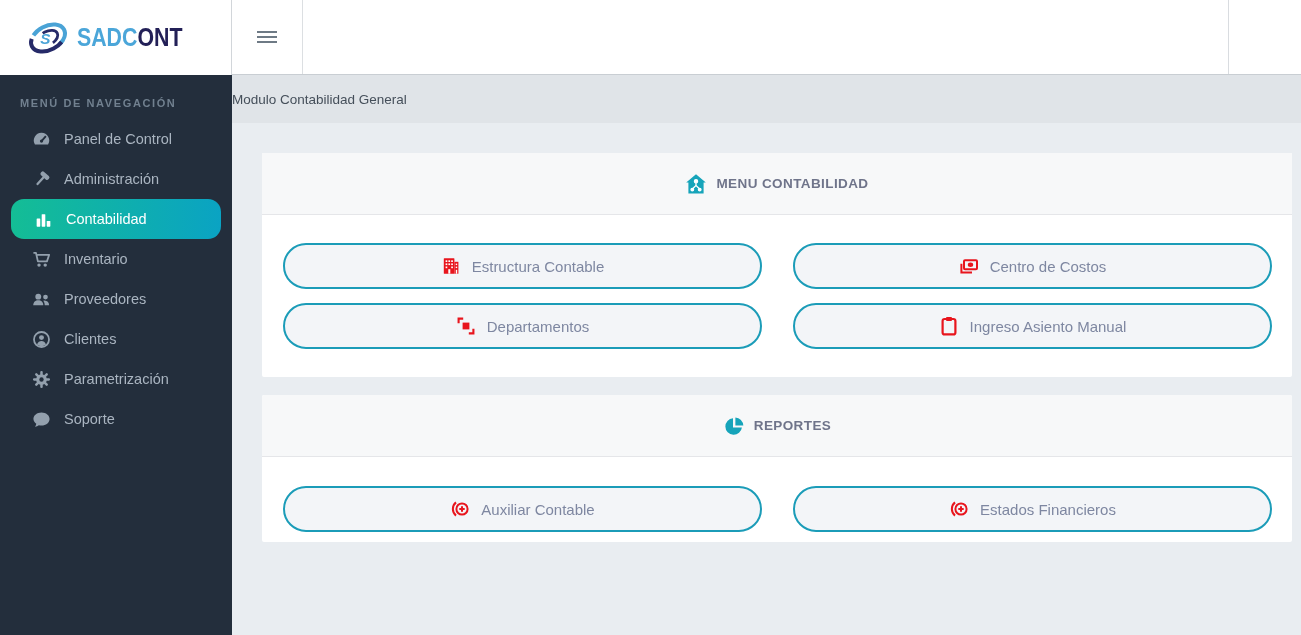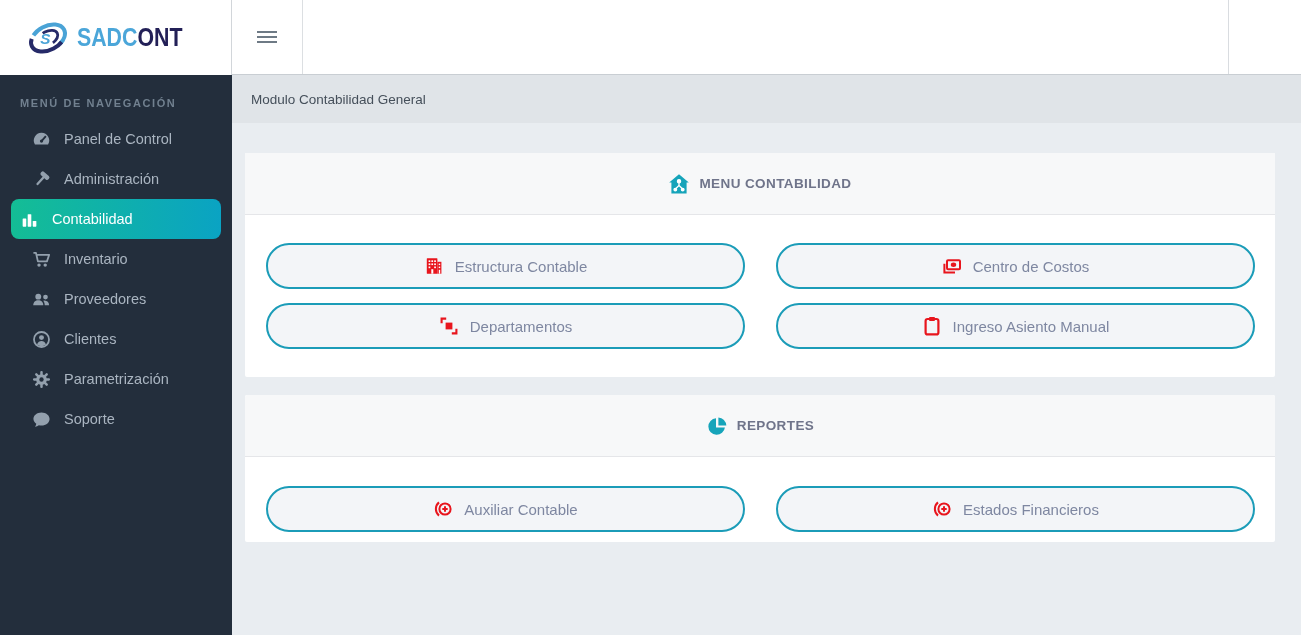--- a/index.html
+++ b/index.html
@@ -13,22 +13,22 @@
   .brand-text { font-size:26px; font-weight:bold; letter-spacing:0px; transform:scaleX(.82); transform-origin:left center; white-space:nowrap; }
   .brand-primary { color:#4ba6d9; }
   .brand-secondary { color:#232057; }
 
   
   .sidebar { position:absolute; left:0; top:75px; width:232px; height:560px; background:#232e3c; }
   .menu-label { padding:22px 0 10px 20px; font-size:11px; letter-spacing:1.6px; color:#71808f; font-weight:bold; }
   .nav-item { display:flex; align-items:center; height:40px; padding-left:32px; gap:13px;
               color:#aab5c1; font-size:14.5px; cursor:pointer; }
   .nav-item .ico { width:19px; height:19px; flex:0 0 19px; color:#93a0ad; display:flex; align-items:center; }
-  .nav-item.active { background:linear-gradient(90deg,#14bd95,#0aa3c3); margin:0 11px; border-radius:8px;
-                     padding-left:9px; color:#ffffff; }
+  .nav-item.active { background:linear-gradient(90deg,#14bd95,#0aa3c3); margin:0 11px; border-radius:13px;
+                     padding-left:23px; color:#ffffff; }
   .nav-item.active .ico { color:#ffffff; }
 
   
   .topbar { position:absolute; left:232px; top:0; width:1069px; height:75px; background:#ffffff;
             border-bottom:1px solid #c9ced3; }
   .hamburger-cell { position:absolute; left:0; top:0; width:71px; height:74px; border-right:1px solid #dcdfe2;
                     display:flex; align-items:center; justify-content:center; cursor:pointer; }
   .hamburger { width:20px; }
   .hamburger span { display:block; height:2px; background:#6e7a85; margin:3px 0; }
   .user-area { position:absolute; right:91px; top:0; height:74px; display:flex; align-items:center; }
@@ -36,25 +36,25 @@
   .mail-dot { position:absolute; right:-4px; top:-5px; width:10px; height:10px; border-radius:50%; background:#e52450; }
   .company-name { font-size:13.5px; color:#4a545e; letter-spacing:.4px; margin-right:11px; }
   .avatar-wrap { position:relative; width:34px; height:34px; cursor:pointer; }
   .avatar { width:34px; height:34px; border-radius:50%; background:#707479; overflow:hidden; }
   .status-dot { position:absolute; right:-1px; bottom:-1px; width:10px; height:10px; border-radius:50%;
                 background:#2ed33e; border:1.5px solid #ffffff; }
   .topbar-divider { position:absolute; left:996px; top:0; height:74px; border-left:1px solid #d9dce0; }
 
   
   .breadcrumb-bar { position:absolute; left:232px; top:75px; width:1069px; height:48px; background:#e0e4e8;
-                    display:flex; align-items:center; padding-left:19px; }
+                    display:flex; align-items:center; }
   .breadcrumb-title { font-size:13.5px; color:#454f5a; }
 
   
-  .content { position:absolute; left:232px; top:123px; width:1069px; height:512px; padding:30px 20px 0 13px; }
+  .content { position:absolute; left:232px; top:123px; width:1069px; height:512px; padding:30px 20px 0 30px; }
   .card { background:#ffffff; width:1030px; border-radius:2px; }
   .card-header { height:62px; background:#f7f8f9; border-bottom:1px solid #e5e6e9;
                  display:flex; align-items:center; justify-content:center; gap:9px; }
   .card-title { font-size:13.5px; font-weight:600; color:#6f748a; letter-spacing:.4px; }
   .card-body { padding:28px 20px 28px 21px; display:grid; grid-template-columns:479px 479px;
                column-gap:31px; row-gap:14px; }
   .card-2 { margin-top:18px; height:147px; overflow:hidden; }
   .card-2 .card-body { padding-top:29px; }
   .pill-btn { height:46px; background:#f3f5f8; border:2px solid #1b9cb8; border-radius:24px;
               display:flex; align-items:center; justify-content:center; gap:11px; cursor:pointer; }

